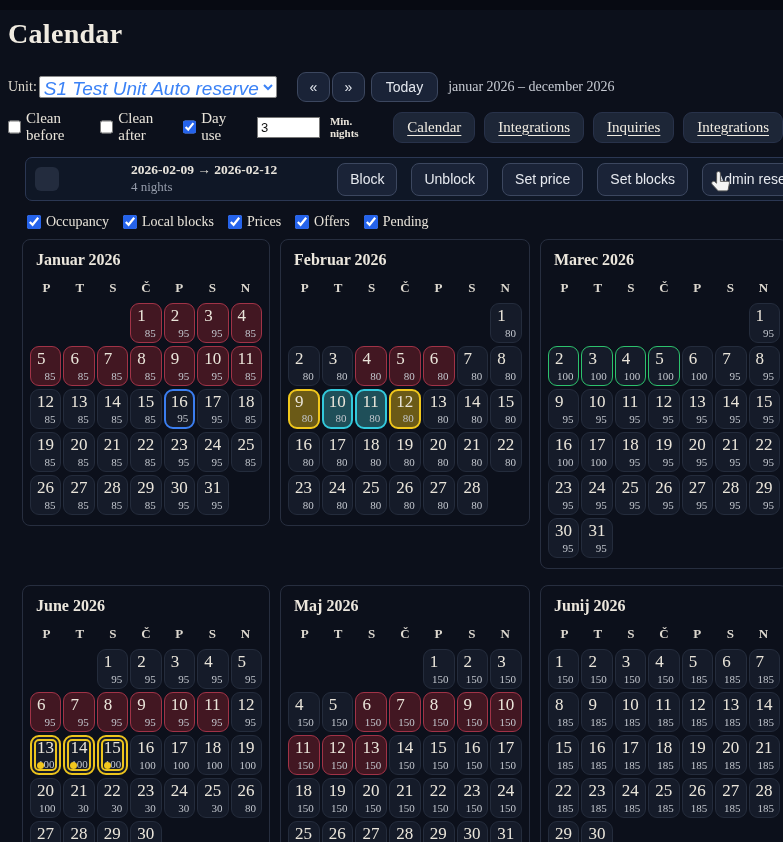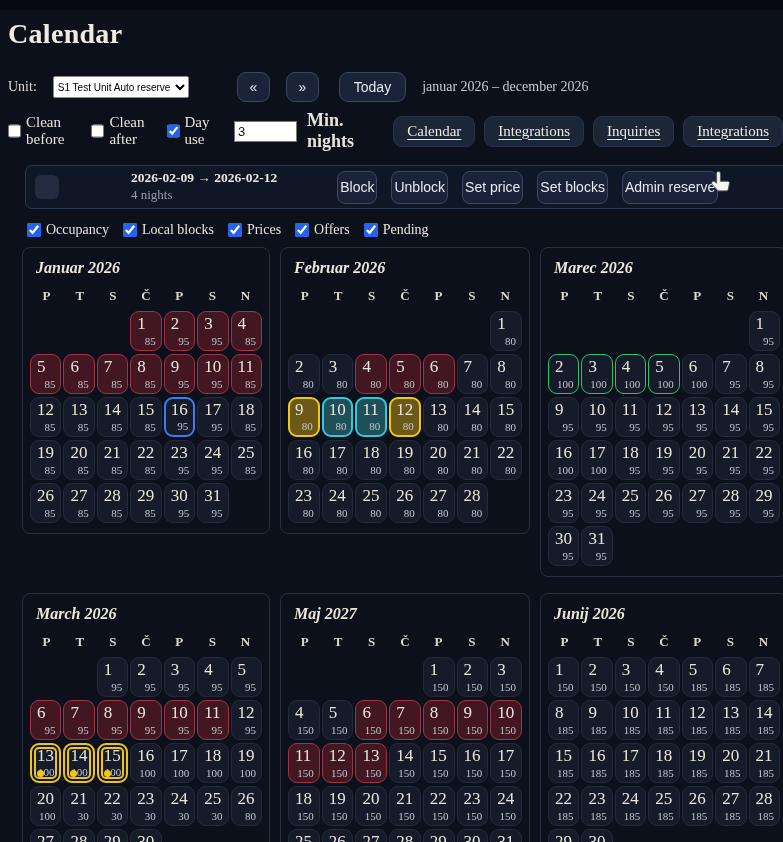--- a/index.html
+++ b/index.html
@@ -6,69 +6,69 @@
   body{
     width:783px;height:842px;overflow:hidden;position:relative;
     background:var(--bg,#0c101b);
     font-family:"Liberation Serif", serif;
     color:#e9e4da;
   }
   body::before{content:"";display:block;height:10px;background:#070a12;}
 
   h1{margin:8px 0 0 8px;font-size:28px;font-weight:bold;color:#f0ebe1;letter-spacing:.3px;}
 
-  .toolbar{display:flex;align-items:center;margin:22px 0 0 8px;gap:16px;}
+  .toolbar{display:flex;align-items:center;margin:22px 0 0 8px;gap:2px;}
   .toolbar .lbl{font-size:14px;color:#dfdacf;}
-  select{font-family:"Liberation Sans",sans-serif;font-size:10px;height:22px;background:#fff;color:#000000;border:1px solid #8a8a8a;border-radius:2px;}
+  select{font-family:"Liberation Sans",sans-serif;font-size:19px;height:22px;background:#fff;color:#3b82f6;border:1px solid #8a8a8a;border-radius:2px;font-style:italic;}
   .navbtn{
     font-family:"Liberation Sans",sans-serif;font-size:14px;color:#e3e7ee;
     background:var(--button_bg,#1b2334);border:1px solid var(--button_border,#2b3650);
     border-radius:9px;height:30px;min-width:33px;padding:0 10px;cursor:pointer;
   }
   .navbtn.today{padding:1px 14px;margin-left:4px;}
-  .range{font-size:14px;color:#c7cbd3;margin-left:0;}
+  .range{font-size:14px;color:#c7cbd3;margin-left:8px;}
 
   .optrow{display:flex;align-items:center;margin:8px 0 0 8px;gap:6px;}
   .chk{display:inline-flex;align-items:center;gap:5px;margin-right:9px;cursor:pointer;}
   .chk input{width:14px;height:14px;accent-color:var(--checkbox_accent,#2563eb);margin:0;}
   .chk span{font-size:15px;color:#e9e4da;}
   #min-nights{width:55px;height:19px;background:#fff;color:#111;border:1px solid #777;
     font-family:"Liberation Sans",sans-serif;font-size:13px;padding:0 3px;}
-  .minlbl{font-size:18px;font-weight:bold;color:#e9e4da;margin-left:4px;}
+  .minlbl{font-size:11px;font-weight:bold;color:#e9e4da;margin-left:4px;}
   .tabs{display:flex;gap:9px;margin-left:10px;}
   .tab{
     font-family:"Liberation Serif",serif;font-size:15px;color:#efeae0;
     background:#1d2637;border:1px solid #28324a;border-radius:9px;height:31px;padding:0 13px;cursor:pointer;
   }
   .tab span{text-decoration:underline;text-underline-offset:3px;}
 
   .selbar{
     position:relative;margin:13px 0 0 25px;width:980px;height:42px;
     background:#0f1726;border:1px solid #2b3753;border-radius:7px;
     display:flex;align-items:center;
   }
   .swatch{width:24px;height:24px;border-radius:6px;background:#232c3e;margin-left:9px;}
   .seldates{margin-left:72px;line-height:1.25;}
   .seldates .d1{font-size:13.5px;font-weight:bold;color:#e8e4dc;}
   .seldates .d2{font-size:13px;color:#959caa;}
   .selbtns{display:flex;gap:14px;margin-left:60px;}
   .selbtn{
     font-family:"Liberation Sans",sans-serif;font-size:14px;color:#e6e9ef;
     background:var(--button_bg,#1a2337);border:1px solid var(--button_border,#3c475f);
-    border-radius:8px;height:33px;padding:0 2px;white-space:nowrap;cursor:pointer;
+    border-radius:8px;height:33px;padding:0 12px;white-space:nowrap;cursor:pointer;
   }
 
   .legend{display:flex;align-items:center;margin:13px 0 0 27px;}
   .legend .chk span{font-size:14px;}
   .legend .chk{margin-right:14px;}
 
   .months{display:grid;grid-template-columns:248px 250px 248px;column-gap:10px;row-gap:16px;
     align-items:start;margin:9px 0 0 22px;}
   .month-panel{border:1px solid var(--panel_border,#272e3f);border-radius:8px;padding:9px 7px 10px 7px;}
-  .mtitle{font-size:16px;font-weight:bold;color:#ece7dd;margin:2px 0 11px 6px;font-style:italic;}
+  .mtitle{font-size:16px;font-weight:bold;color:#ece7dd;margin:2px 0 11px 6px;}
   .wdays{display:grid;grid-template-columns:repeat(7,1fr);margin-bottom:7px;}
   .wd{text-align:center;font-size:13px;font-weight:bold;color:#ddd8cf;}
   .dgrid{display:grid;grid-template-columns:repeat(7,1fr);gap:3px 2px;}
   .cell{
     position:relative;height:40px;border-radius:9px;box-sizing:border-box;
     background:var(--cell_bg,#151b29);border:1px solid var(--cell_border,#242c3c);
     padding:2px 5px 3px 6px;cursor:pointer;
   }
   .cell .dn{font-size:17px;line-height:1.15;color:#eae5da;}
   .cell .pr{position:absolute;right:5px;bottom:3px;font-size:11px;color:#c2c6cd;}
@@ -577,21 +577,21 @@
           <div class="dn">30</div>
           <span class="pr">95</span>
         </div>
         <div class="cell">
           <div class="dn">31</div>
           <span class="pr">95</span>
         </div>
       </div>
     </div>
     <div class="month-panel">
-      <div class="mtitle">March 2026</div>
+      <div class="mtitle">June 2026</div>
       <div class="wdays">
         <span class="wd">P</span>
         <span class="wd">T</span>
         <span class="wd">S</span>
         <span class="wd">Č</span>
         <span class="wd">P</span>
         <span class="wd">S</span>
         <span class="wd">N</span>
       </div>
       <div class="dgrid">
@@ -712,21 +712,21 @@
         </div>
         <div class="cell">
           <div class="dn">29</div>
         </div>
         <div class="cell">
           <div class="dn">30</div>
         </div>
       </div>
     </div>
     <div class="month-panel">
-      <div class="mtitle">Maj 2027</div>
+      <div class="mtitle">Maj 2026</div>
       <div class="wdays">
         <span class="wd">P</span>
         <span class="wd">T</span>
         <span class="wd">S</span>
         <span class="wd">Č</span>
         <span class="wd">P</span>
         <span class="wd">S</span>
         <span class="wd">N</span>
       </div>
       <div class="dgrid">

